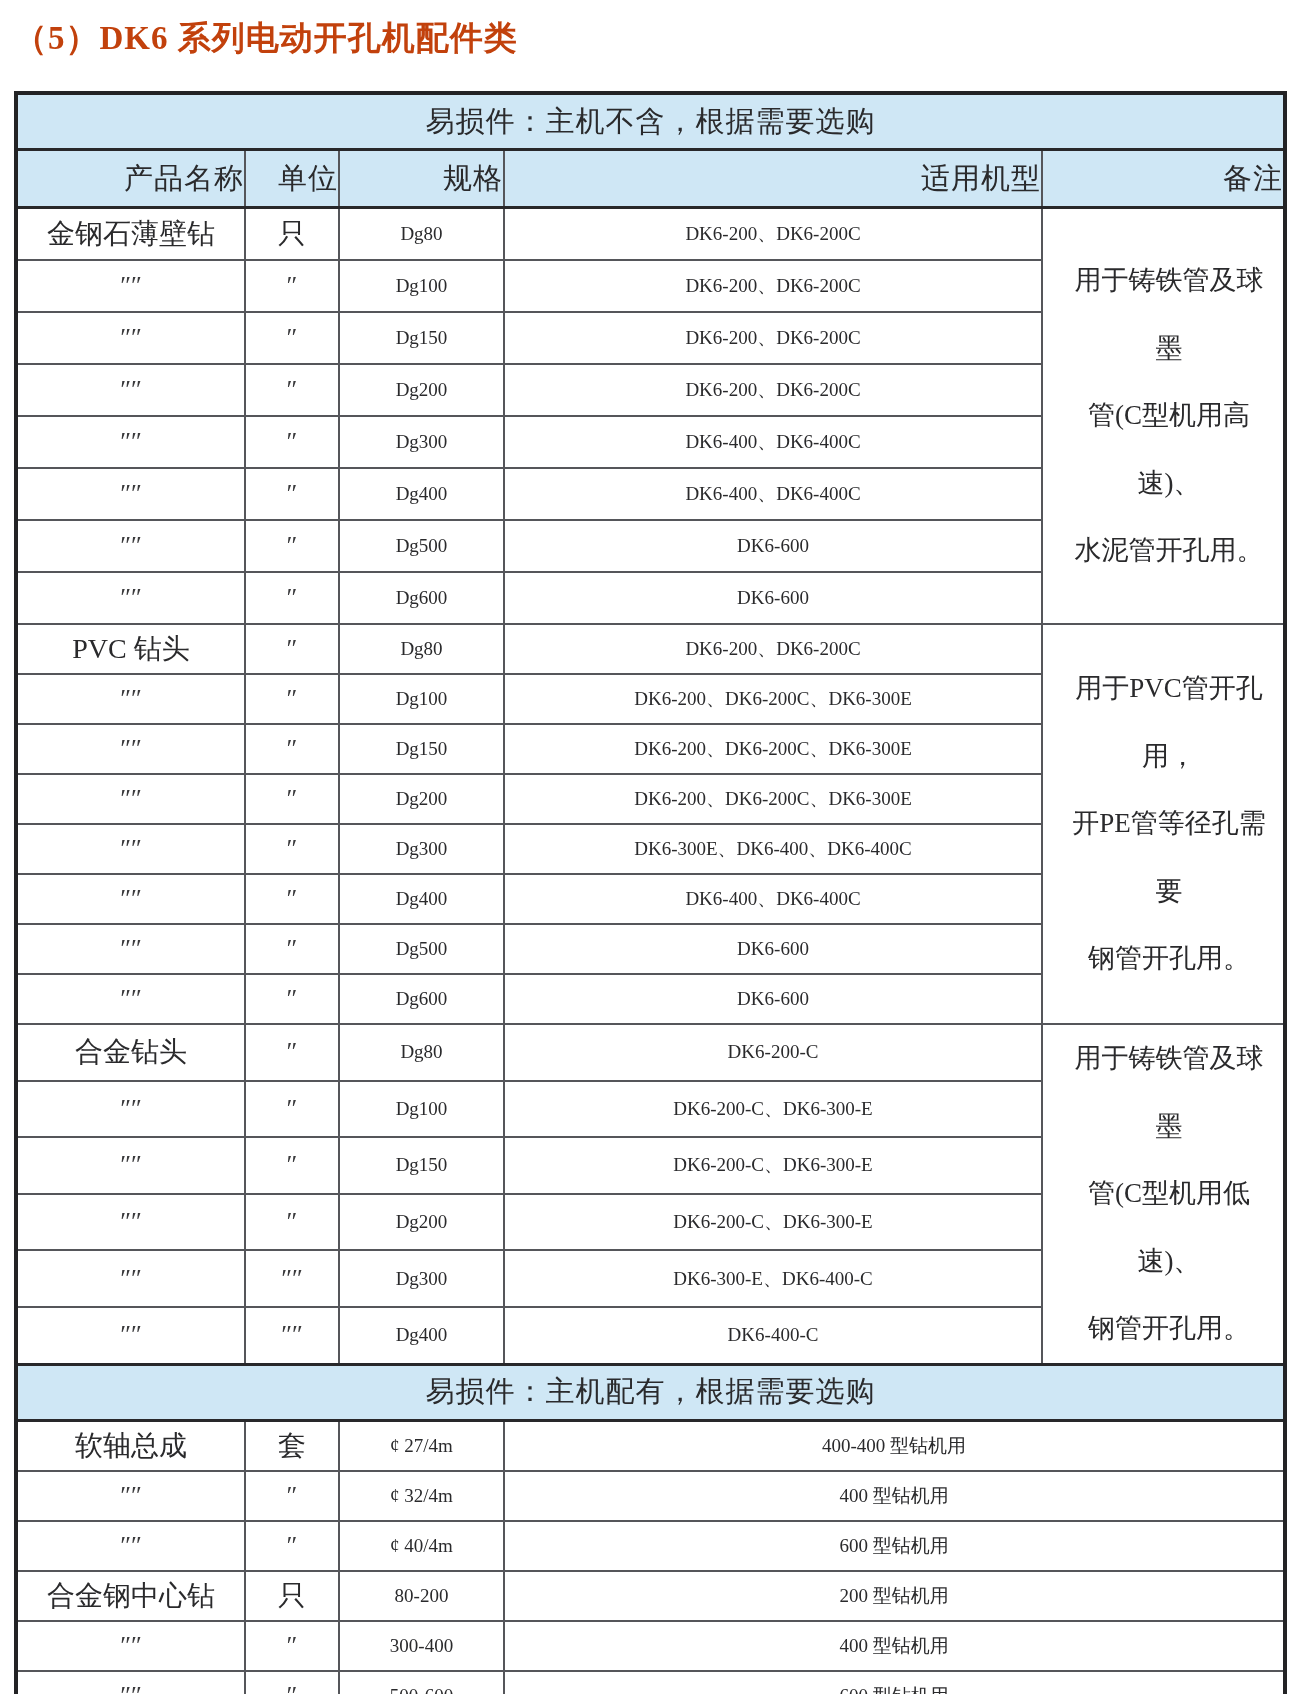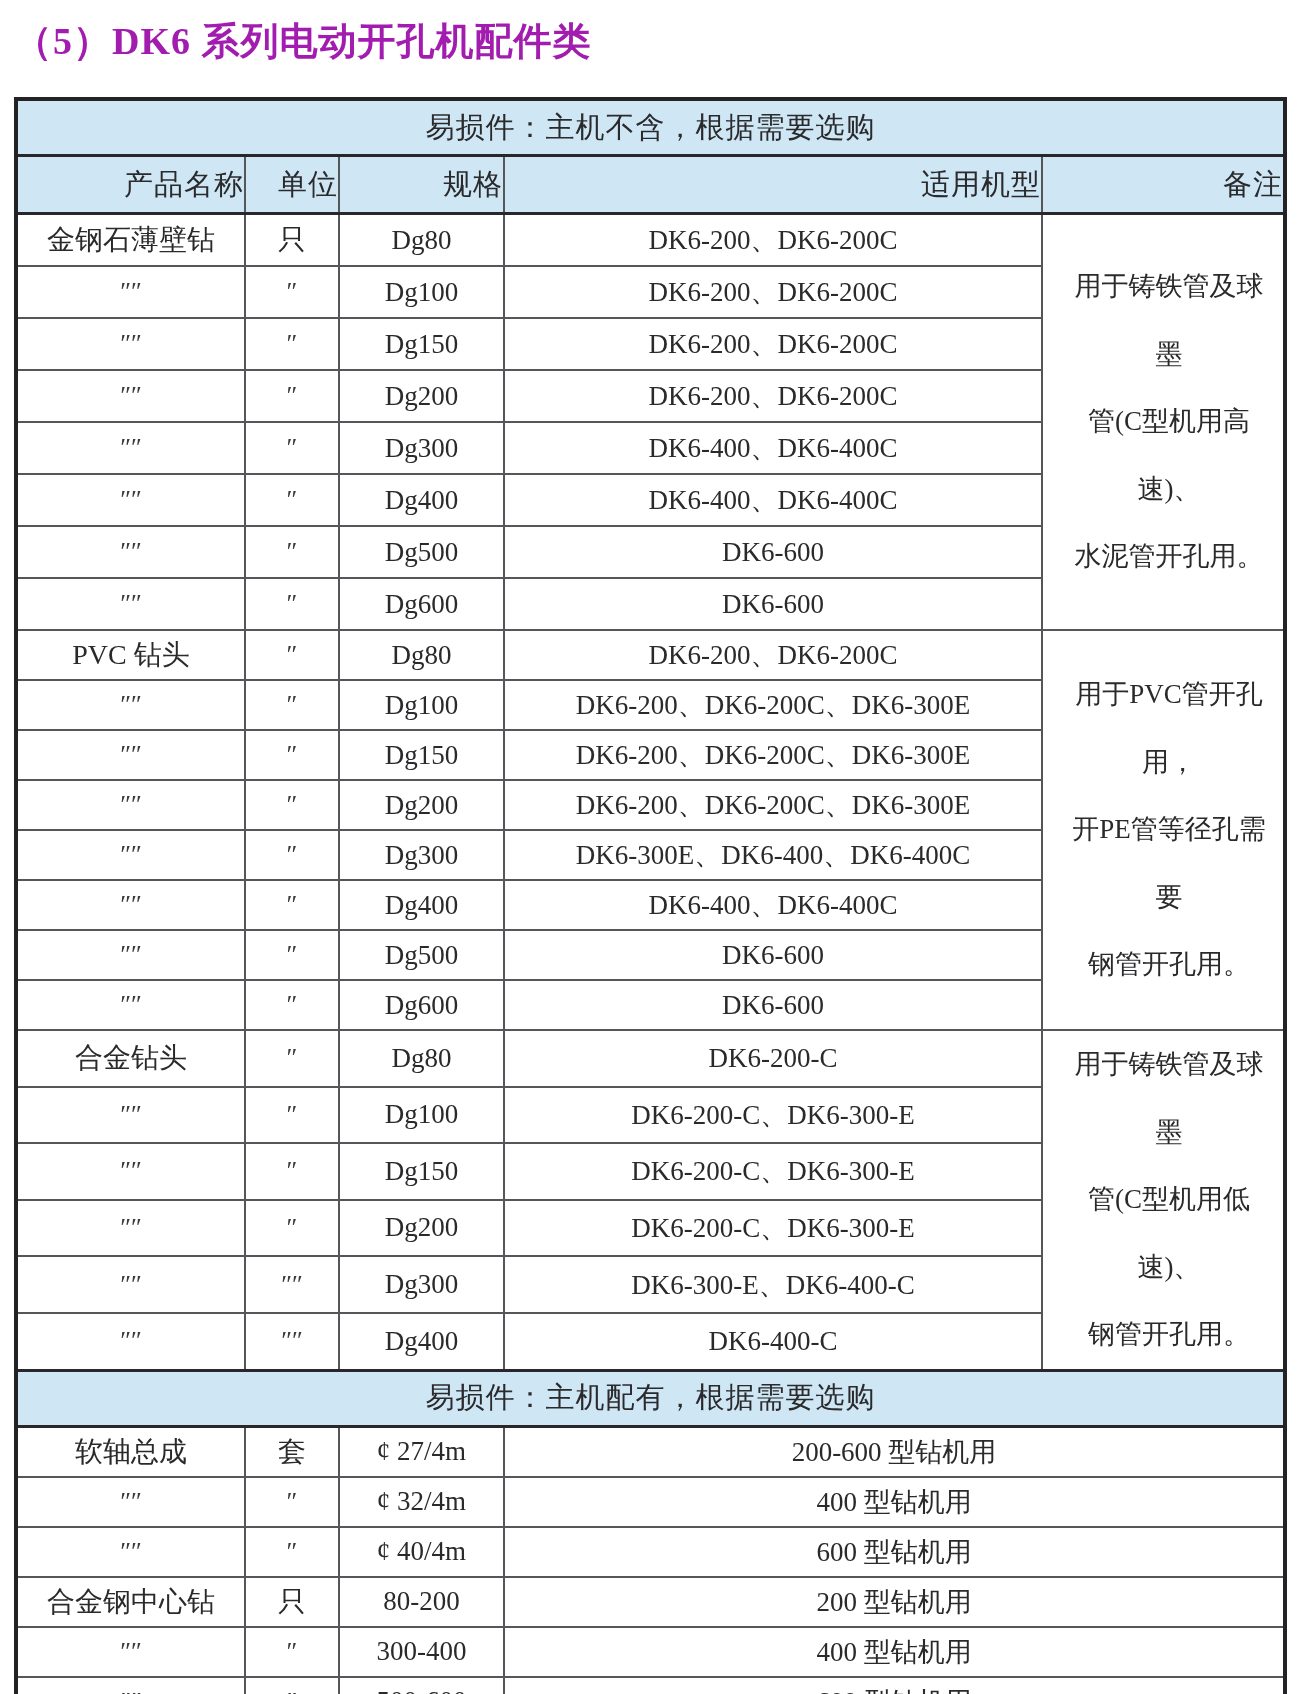--- a/index.html
+++ b/index.html
@@ -4,24 +4,24 @@
 <style>
   html,body{margin:0;padding:0;}
   body{
     width:1297px;height:1694px;
     background:#ffffff;
     color:#28282a;
     font-family:"Liberation Serif","DejaVu Serif",serif;
   }
   .title{
     margin:16px 0 0 14px;
-    font-size:38px;
+    font-size:33px;
     font-weight:600;
     letter-spacing:1px;
-    color:#a21caf;
+    color:#c2410c;
   }
   table.parts{
     margin:30px 0 0 14px;
     width:1269px;
     table-layout:fixed;
     border-collapse:collapse;
     border:4px solid #232325;
   }
   td,th{
     border:2px solid #55565a;
@@ -47,21 +47,21 @@
     height:55px;
     font-size:29px;
     border-bottom:3px solid #28282a;
     letter-spacing:1px;
     text-align:right;
   }
   tr.s1 td{height:50px;}
   tr.s2 td{height:48px;}
   tr.s3 td{height:47px;}
   tr.s4 td{height:48px;}
-  td.spec,td.models{font-size:27px;}
+  td.spec,td.models{font-size:19px;}
   td.remark{
     text-align:center;
     padding-left:20px;
     padding-right:8px;
     font-size:27px;
     line-height:2.5;
     white-space:pre-line;
   }
   td.ditto{font-size:26px;color:#3a3a3c;}
 </style>
@@ -246,21 +246,21 @@
     <tr class="band">
       <td colspan="5">易损件：主机配有，根据需要选购</td>
     </tr>
   </tbody>
 
   <tbody>
     <tr class="s4">
       <td class="product">软轴总成</td>
       <td class="unit">套</td>
       <td class="spec">¢ 27/4m</td>
-      <td class="models" colspan="2">200-600 型钻机用</td>
+      <td class="models" colspan="2">400-400 型钻机用</td>
     </tr>
     <tr class="s4">
       <td class="ditto">″″</td>
       <td class="ditto">″</td>
       <td class="spec">¢ 32/4m</td>
       <td class="models" colspan="2">400 型钻机用</td>
     </tr>
     <tr class="s4">
       <td class="ditto">″″</td>
       <td class="ditto">″</td>

